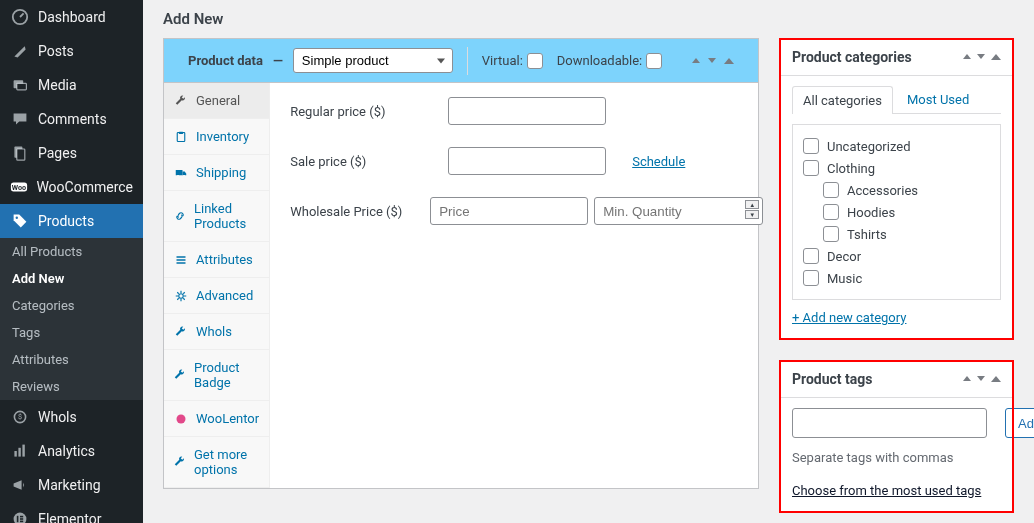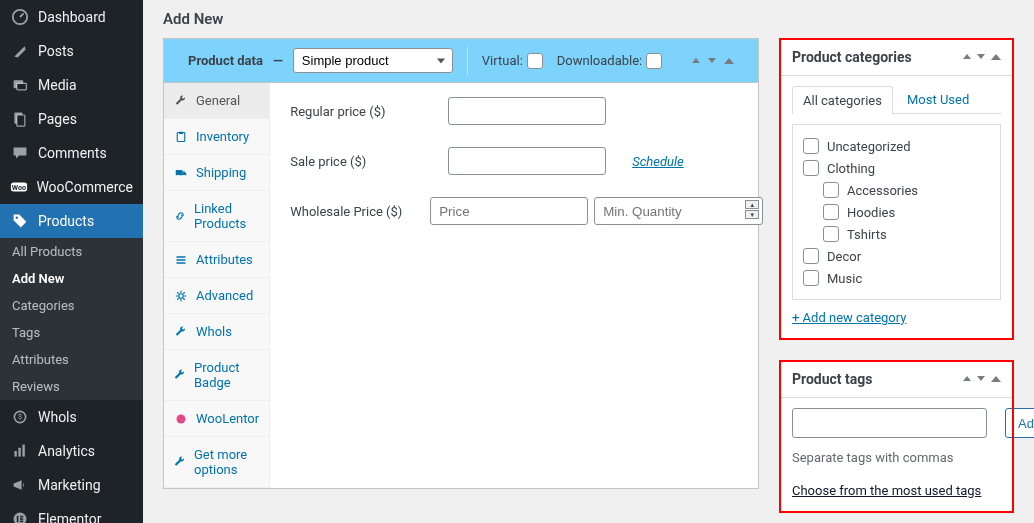--- a/index.html
+++ b/index.html
@@ -36,21 +36,21 @@
 .pd-tabs { width: 114px; background: #f8f8f8; border-right: 1px solid #eee; }
 .pd-tab { display: flex; align-items: center; gap: 8px; padding: 10px 10px; border-bottom: 1px solid #eee; color: #0073aa; font-size: 13px; cursor: pointer;}
 .pd-tab.active { background: #ececec; color: #555; }
 .pd-tab .ti { width: 14px; height: 14px; display: flex; align-items: center; justify-content: center; }
 .pd-tab .ti svg { fill: currentColor; }
 .pd-tab.wl .ti svg { fill: #e2498a; }
 .pd-fields { flex: 1; padding: 14px 20px; }
 .field-row { display: flex; align-items: center; margin-bottom: 22px; gap: 18px; }
 .field-row label { width: 140px; font-size: 13px; color: #3c434a; }
 .field-row input { border: 1px solid #8c8f94; border-radius: 3px; height: 28px; padding: 0 8px; font-size: 13px; background: #fff; }
-.field-row .schedule { margin-left: 8px; color: #0073aa; text-decoration: underline; font-size: 13px; cursor: pointer; font-style: italic;}
+.field-row .schedule { margin-left: 8px; color: #0073aa; text-decoration: underline; font-size: 13px; cursor: pointer;}
 .wh-row { display: flex; align-items: center; }
 .wh-row label { width: 140px; }
 .wh-row .price { width: 158px; margin-right: 6px;}
 .wh-row .qty-wrap { position: relative; display: inline-block; }
 .wh-row .qty { width: 169px; padding-right: 24px;}
 .spinner { position: absolute; right: 4px; top: 3px; width: 14px; display: flex; flex-direction: column; gap: 1px;}
 .spinner div { height: 9px; border: 1px solid #8c8f94; background: #f0f0f1; font-size: 7px; display: flex; align-items:center; justify-content:center; cursor:pointer;}
 .metabox { border: 1px solid #c3c4c7; background: #fff; margin-bottom: 20px; border-radius: 0; outline: 2px solid #ff0000; outline-offset: -2px;}
 .metabox .mb-head { display: flex; align-items: center; padding: 10px 12px; border-bottom: 1px solid #dcdcde; font-weight: 700; font-size: 14px;}
 .metabox .mb-head .mb-controls { margin-left: auto; display: flex; gap: 6px; color: #787c82; font-size: 12px;}
@@ -100,33 +100,33 @@
           <svg viewBox="0 0 20 20" width="16" height="16">
             <rect x="2" y="4" width="12" height="10" rx="1"></rect>
             <rect x="6" y="8" width="12" height="8" rx="1" fill="#1d2327" stroke="rgba(240,246,252,0.6)" stroke-width="1.5"></rect>
           </svg>
         </span>
         <span>Media</span>
       </div>
     <div class="menu-item">
         <span class="ico">
           <svg viewBox="0 0 20 20" width="16" height="16">
+            <path d="M2 3 h16 v10 h-9 l-4 4 v-4 h-3 z"></path>
+          </svg>
+        </span>
+        <span>Comments</span>
+      </div>
+    <div class="menu-item">
+        <span class="ico">
+          <svg viewBox="0 0 20 20" width="16" height="16">
             <rect x="3" y="2" width="10" height="14" rx="1"></rect>
             <rect x="6" y="5" width="10" height="14" rx="1" fill="#1d2327" stroke="rgba(240,246,252,0.6)" stroke-width="1.5"></rect>
           </svg>
         </span>
         <span>Pages</span>
-      </div>
-    <div class="menu-item">
-        <span class="ico">
-          <svg viewBox="0 0 20 20" width="16" height="16">
-            <path d="M2 3 h16 v10 h-9 l-4 4 v-4 h-3 z"></path>
-          </svg>
-        </span>
-        <span>Comments</span>
       </div>
     <div class="menu-item">
         <span class="ico">
           <svg viewBox="0 0 20 20" width="18" height="18">
             <rect x="1" y="5" width="18" height="10" rx="3" fill="#fff"></rect>
             <text x="10" y="13" text-anchor="middle" font-size="8" fill="#1d2327" font-weight="bold">Woo</text>
           </svg>
         </span>
         <span>WooCommerce</span>
       </div>

